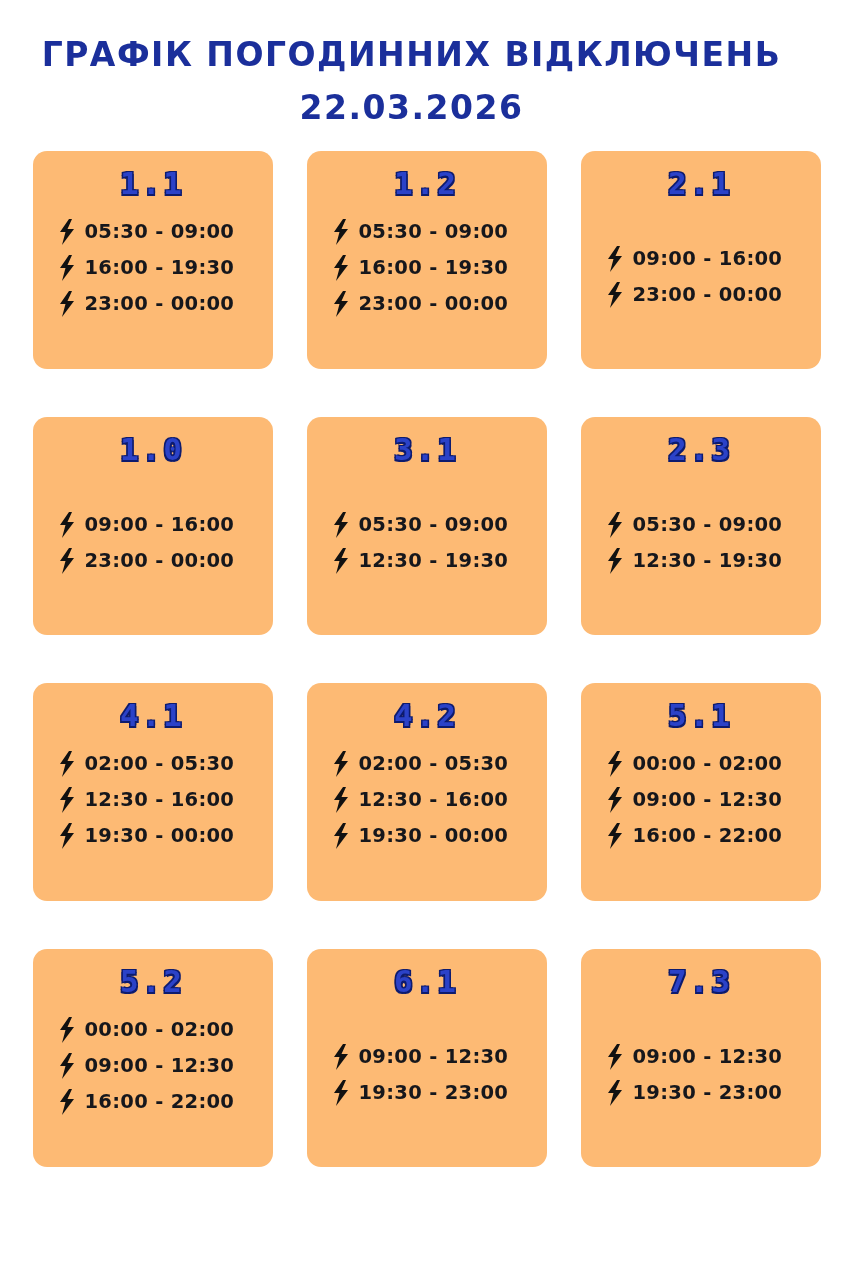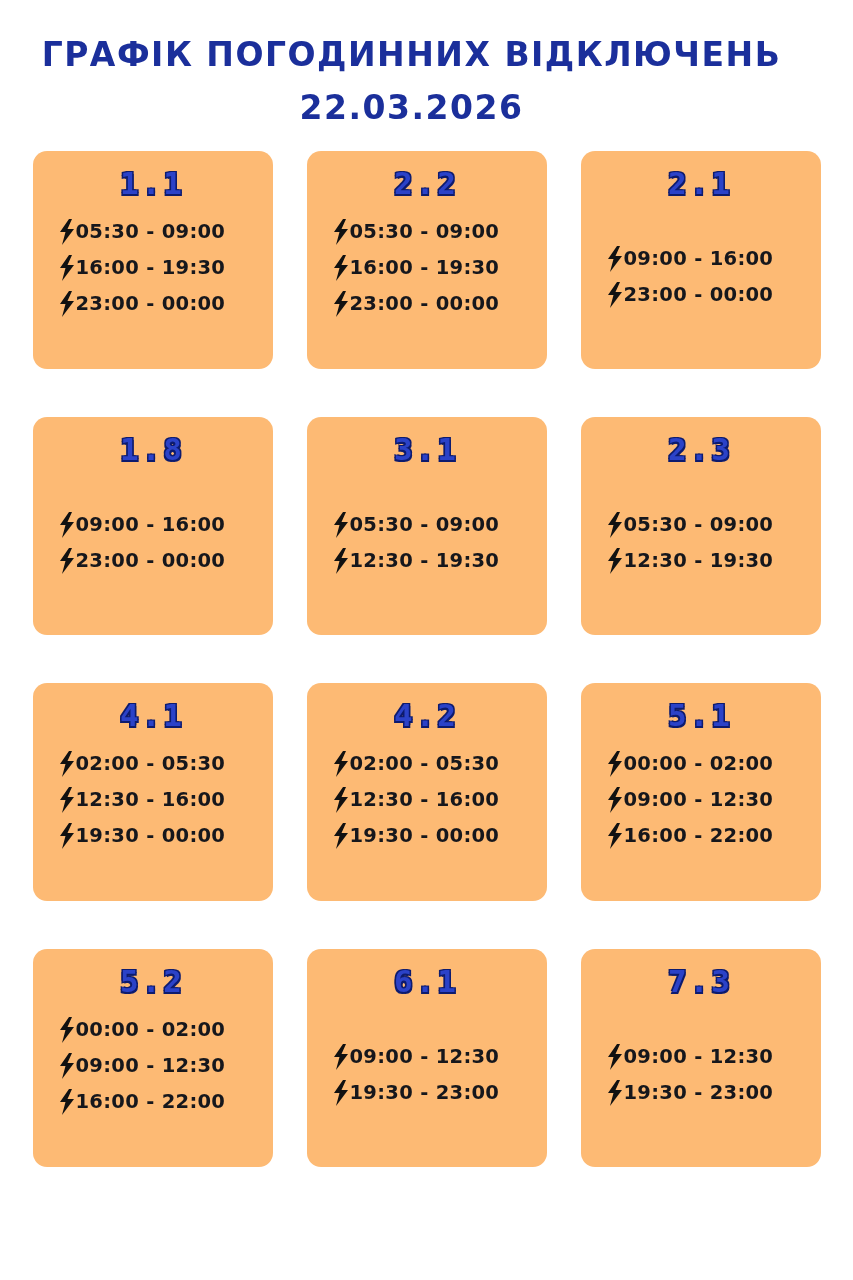--- a/index.html
+++ b/index.html
@@ -134,20 +134,21 @@
     flex: 1 1 auto;
     justify-content: center;
   }
   .card.rows-3 .slots {
     justify-content: flex-start;
     padding-top: 2px;
   }
   .slot {
     display: flex;
     align-items: center;
+    gap: 9px;
     width: 190px;
   }
   .bolt {
     flex: 0 0 auto;
     width: 18px;
     height: 26px;
     display: block;
   }
   .slot-text {
     font-family: "DejaVu Sans", sans-serif;
@@ -192,21 +193,21 @@
         <div class="slot">
           <svg class="bolt" viewBox="0 0 18 26" xmlns="http://www.w3.org/2000/svg">
               <path d="M11 0 L2 13 L7.5 13 L4 26 L16 10 L9.5 10 L14 0 Z" fill="#111111"></path>
             </svg>
           <span class="slot-text">23:00 - 00:00</span>
         </div>
       </div>
     </div>
 
     <div class="card rows-3">
-      <div class="card-title">2.2</div>
+      <div class="card-title">1.2</div>
       <div class="slots">
         <div class="slot">
           <svg class="bolt" viewBox="0 0 18 26" xmlns="http://www.w3.org/2000/svg">
               <path d="M11 0 L2 13 L7.5 13 L4 26 L16 10 L9.5 10 L14 0 Z" fill="#111111"></path>
             </svg>
           <span class="slot-text">05:30 - 09:00</span>
         </div>
         <div class="slot">
           <svg class="bolt" viewBox="0 0 18 26" xmlns="http://www.w3.org/2000/svg">
               <path d="M11 0 L2 13 L7.5 13 L4 26 L16 10 L9.5 10 L14 0 Z" fill="#111111"></path>
@@ -234,21 +235,21 @@
         <div class="slot">
           <svg class="bolt" viewBox="0 0 18 26" xmlns="http://www.w3.org/2000/svg">
               <path d="M11 0 L2 13 L7.5 13 L4 26 L16 10 L9.5 10 L14 0 Z" fill="#111111"></path>
             </svg>
           <span class="slot-text">23:00 - 00:00</span>
         </div>
       </div>
     </div>
 
     <div class="card rows-2">
-      <div class="card-title">1.8</div>
+      <div class="card-title">1.0</div>
       <div class="slots">
         <div class="slot">
           <svg class="bolt" viewBox="0 0 18 26" xmlns="http://www.w3.org/2000/svg">
               <path d="M11 0 L2 13 L7.5 13 L4 26 L16 10 L9.5 10 L14 0 Z" fill="#111111"></path>
             </svg>
           <span class="slot-text">09:00 - 16:00</span>
         </div>
         <div class="slot">
           <svg class="bolt" viewBox="0 0 18 26" xmlns="http://www.w3.org/2000/svg">
               <path d="M11 0 L2 13 L7.5 13 L4 26 L16 10 L9.5 10 L14 0 Z" fill="#111111"></path>

